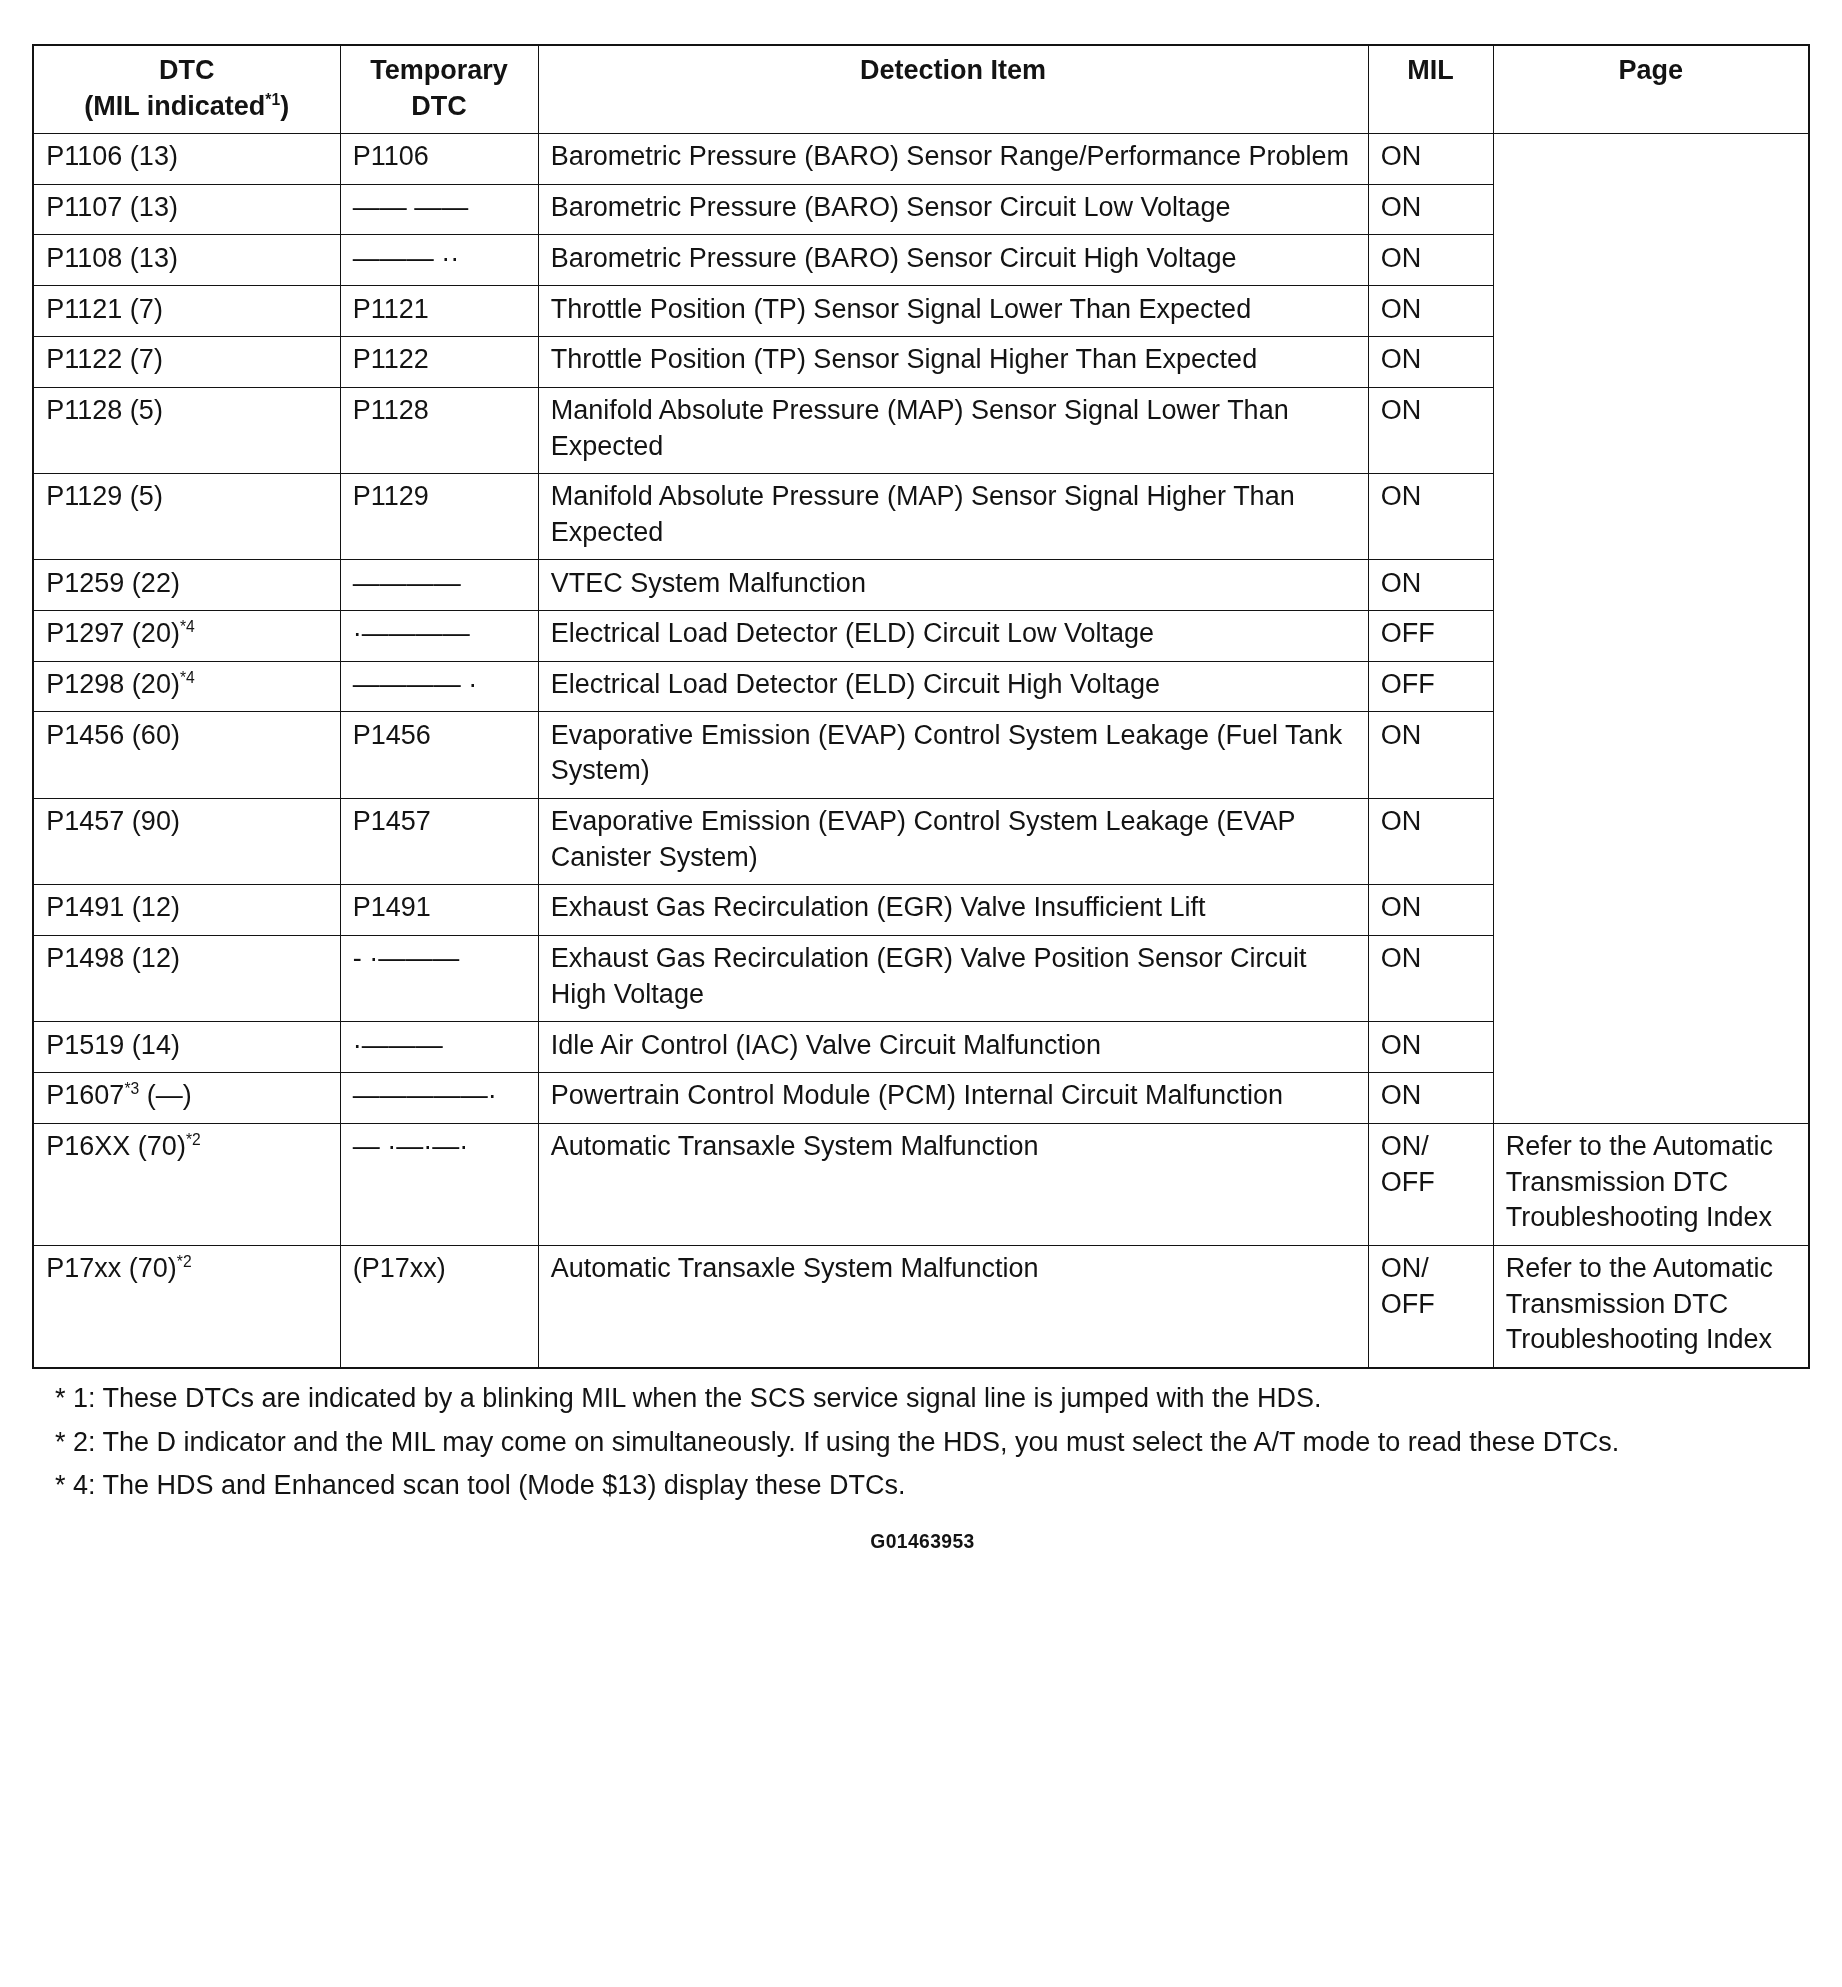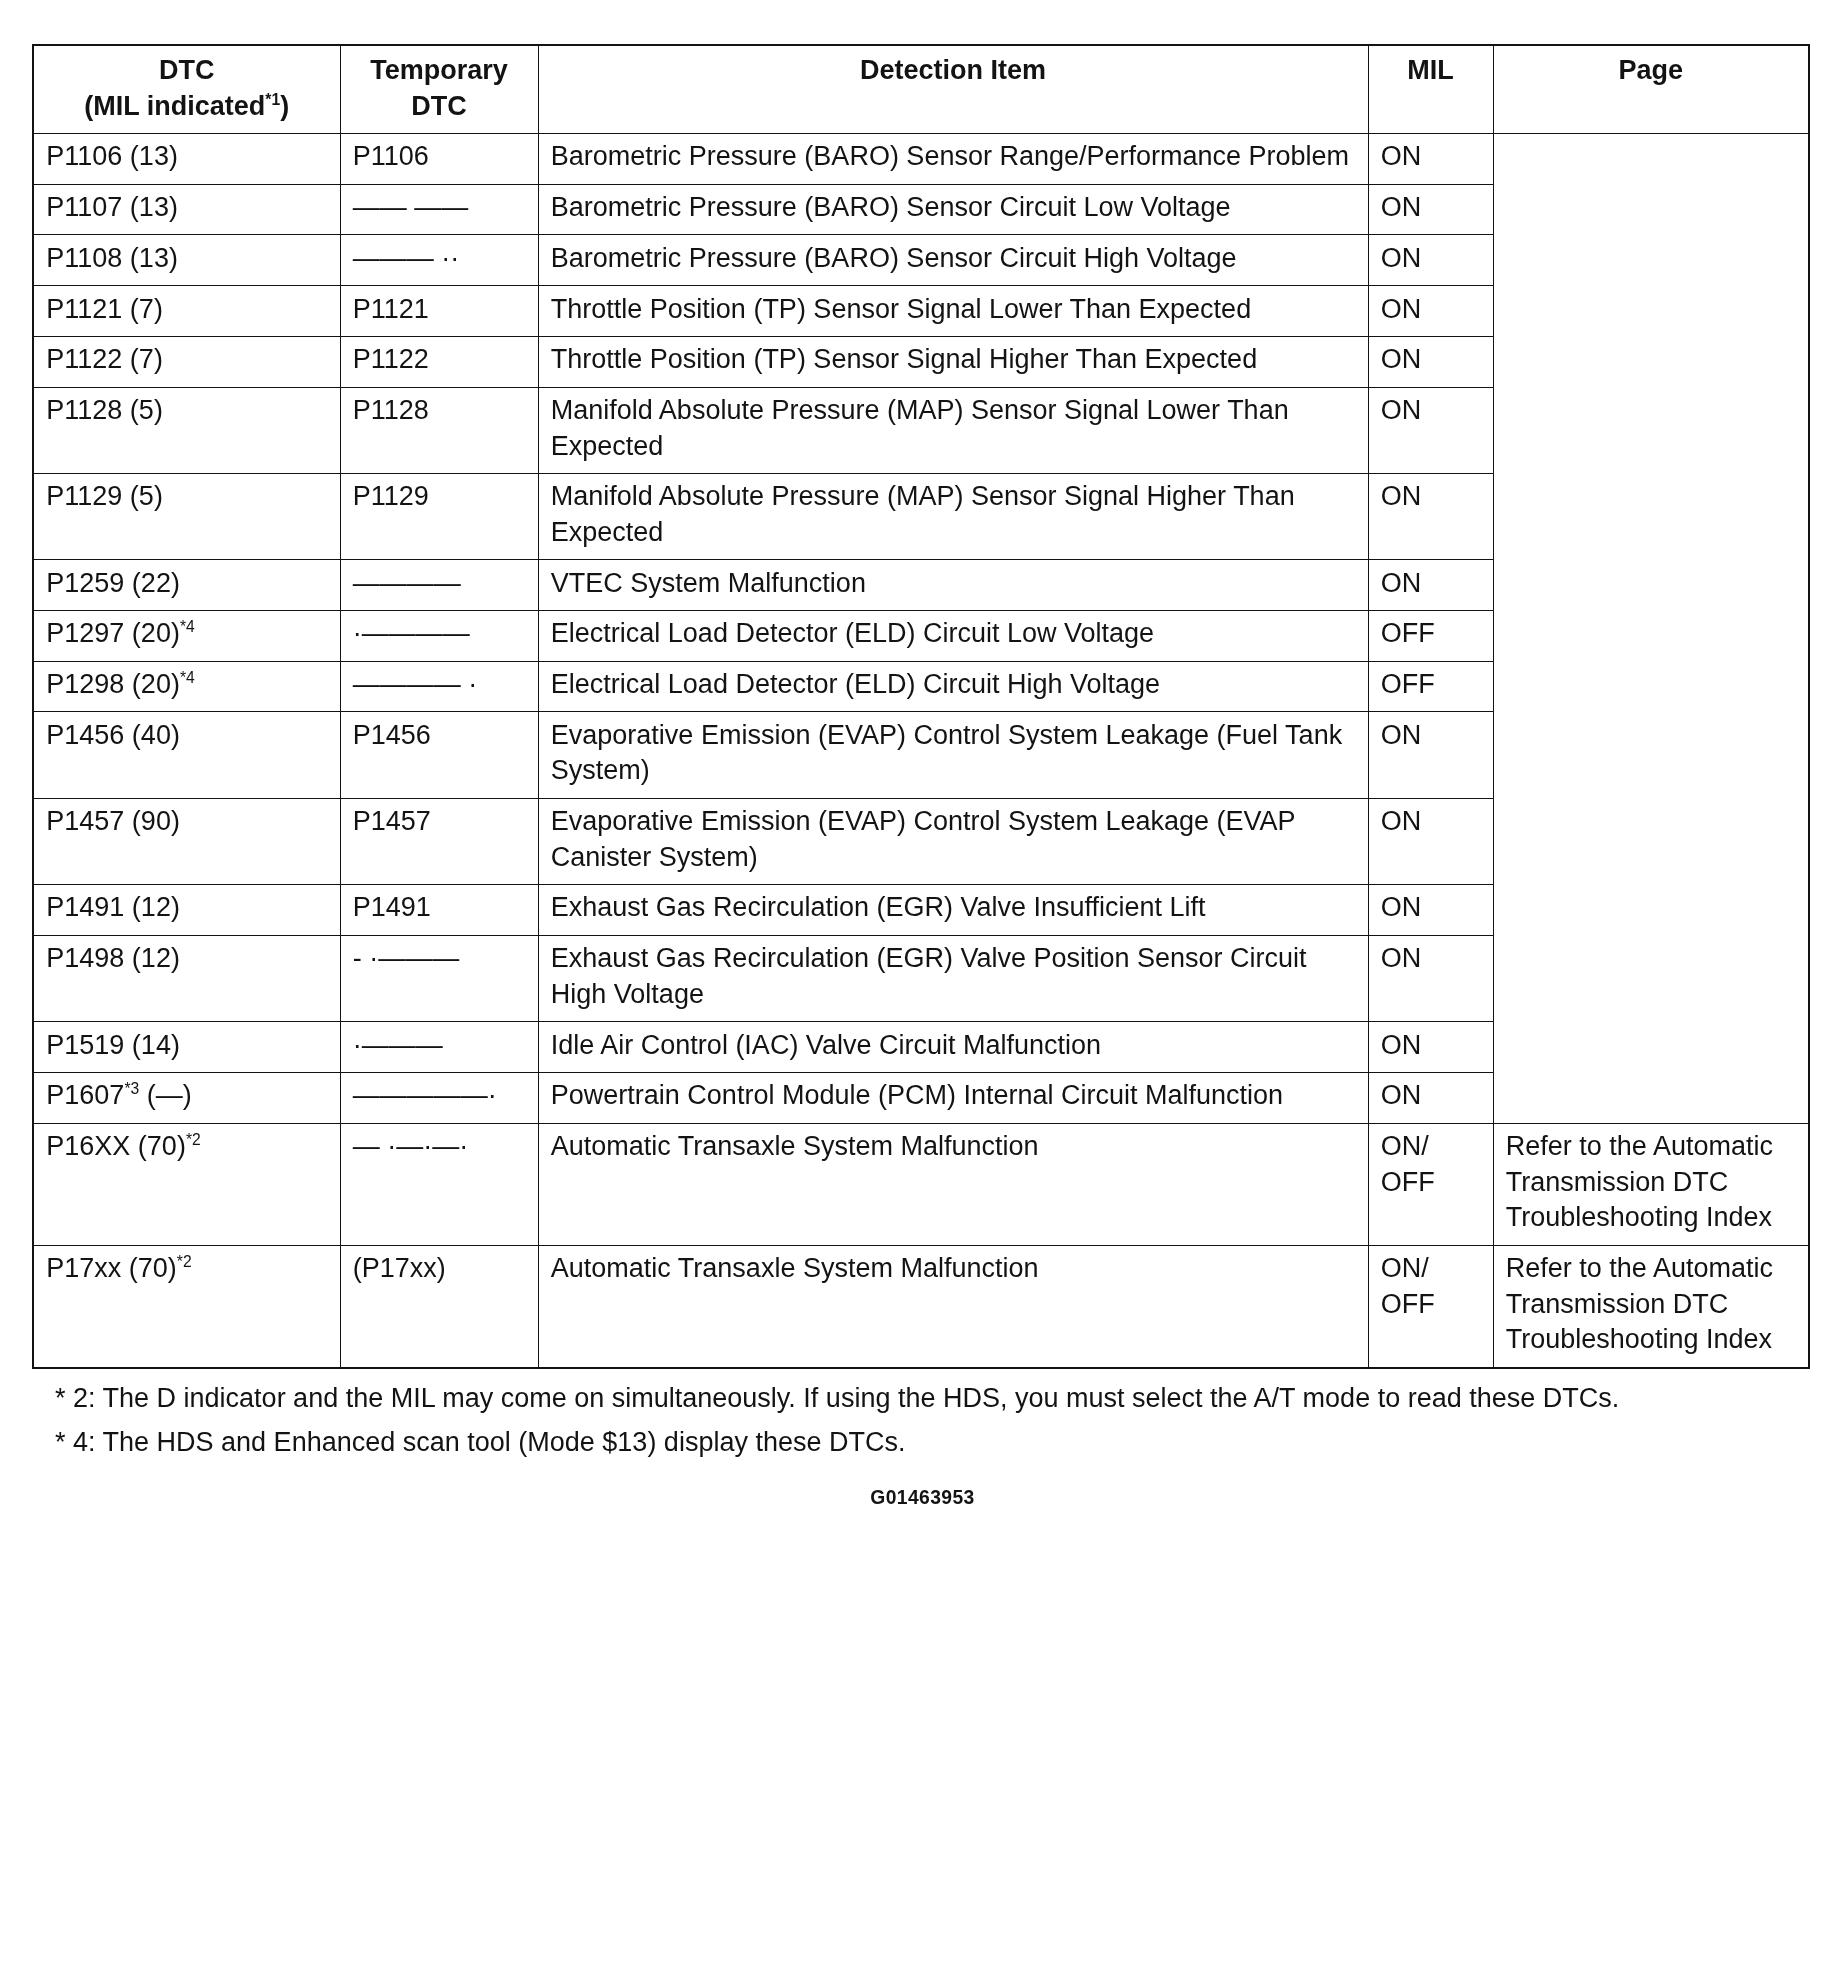--- a/index.html
+++ b/index.html
@@ -160,21 +160,21 @@
         <td class="c-item">Electrical Load Detector (ELD) Circuit Low Voltage</td>
         <td class="c-mil">OFF</td>
       </tr>
       <tr>
         <td class="c-dtc"><span>P1298 (20)</span><sup class="note-sup">*4</sup></td>
         <td class="c-temp">———— ·</td>
         <td class="c-item">Electrical Load Detector (ELD) Circuit High Voltage</td>
         <td class="c-mil">OFF</td>
       </tr>
       <tr>
-        <td class="c-dtc"><span>P1456 (40)</span><sup class="note-sup"></sup></td>
+        <td class="c-dtc"><span>P1456 (60)</span><sup class="note-sup"></sup></td>
         <td class="c-temp">P1456</td>
         <td class="c-item">Evaporative Emission (EVAP) Control System Leakage (Fuel Tank System)</td>
         <td class="c-mil">ON</td>
       </tr>
       <tr>
         <td class="c-dtc"><span>P1457 (90)</span><sup class="note-sup"></sup></td>
         <td class="c-temp">P1457</td>
         <td class="c-item">Evaporative Emission (EVAP) Control System Leakage (EVAP Canister System)</td>
         <td class="c-mil">ON</td>
       </tr>
@@ -215,20 +215,21 @@
         <td class="c-temp">(P17xx)</td>
         <td class="c-item">Automatic Transaxle System Malfunction</td>
         <td class="c-mil">ON/
 OFF</td>
         <td class="c-page">Refer to the Automatic Transmission DTC Troubleshooting Index</td>
       </tr>
     </tbody>
   </table>
 
   <div class="footnotes">
+    <div class="footnote">* 1: These DTCs are indicated by a blinking MIL when the SCS service signal line is jumped with the HDS.</div>
     <div class="footnote">* 2: The D indicator and the MIL may come on simultaneously. If using the HDS, you must select the A/T mode to read these DTCs.</div>
     <div class="footnote">* 4: The HDS and Enhanced scan tool (Mode $13) display these DTCs.</div>
   </div>
 
   <div class="figure-code">G01463953</div>
 
 </div>
 
 
 </body></html>

